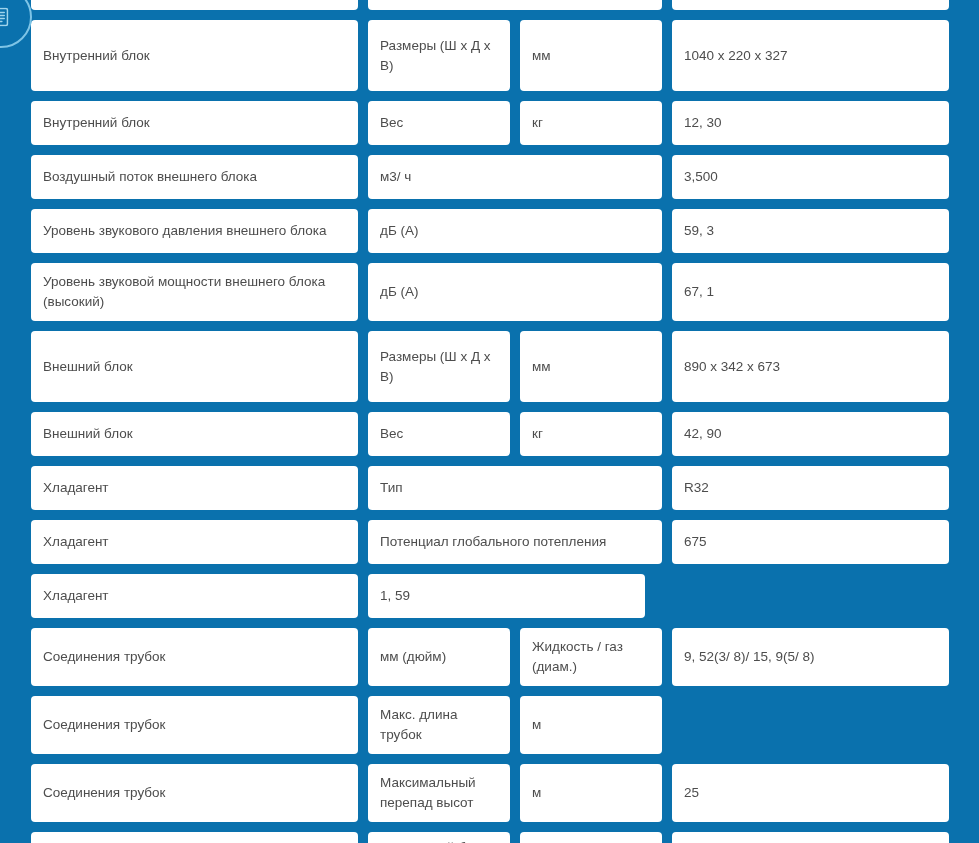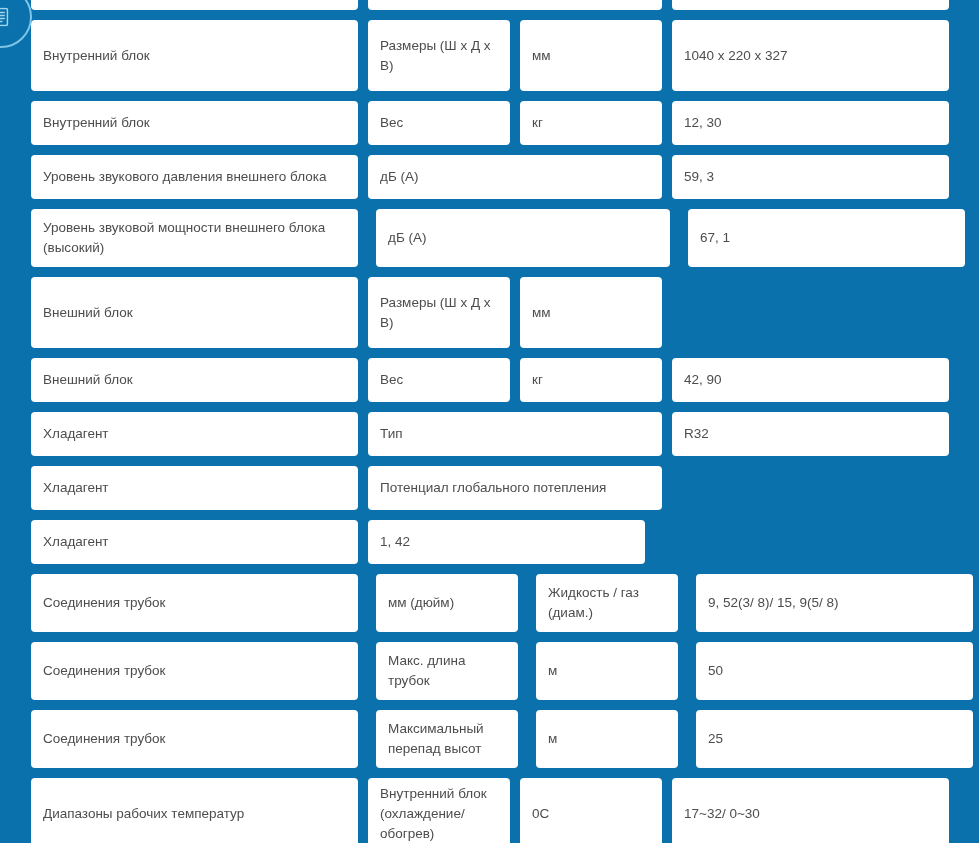--- a/index.html
+++ b/index.html
@@ -74,21 +74,21 @@
 
   
   .col-param  { width: 327px; margin-right: 10px; flex: none; }
   .col-sub    { width: 142px; margin-right: 10px; flex: none; }
   .col-subwide{ width: 294px; margin-right: 10px; flex: none; }
   .col-unit   { width: 142px; margin-right: 10px; flex: none; }
   .col-value  { width: 277px; flex: none; }
 
   
   .h-1 { height: 44px; }
-  .h-2 { height: 58px; gap: 8px; }
+  .h-2 { height: 58px; }
   .h-3 { height: 71px; }
 
   .h-1 .spec-cell, .h-2 .spec-cell, .h-3 .spec-cell { height: 100%; }
 
   
   #spec-table { margin-top: -34px; }
   .row-clipped .spec-cell { border-radius: 0 0 4px 4px; }
 </style>
 </head>
 <body>
@@ -117,64 +117,70 @@
         <div class="spec-cell col-unit">мм</div>
         <div class="spec-cell col-value">1040 x 220 x 327</div>
       </div>
       <div class="spec-row h-1">
         <div class="spec-cell col-param">Внутренний блок</div>
         <div class="spec-cell col-sub">Вес</div>
         <div class="spec-cell col-unit">кг</div>
         <div class="spec-cell col-value">12, 30</div>
       </div>
       <div class="spec-row h-1">
+        <div class="spec-cell col-param">Воздушный поток внешнего блока</div>
+        <div class="spec-cell col-subwide">м3/ ч</div>
+        <div class="spec-cell col-value">3,500</div>
+      </div>
+      <div class="spec-row h-1">
         <div class="spec-cell col-param">Уровень звукового давления внешнего блока</div>
         <div class="spec-cell col-subwide">дБ (А)</div>
         <div class="spec-cell col-value">59, 3</div>
       </div>
       <div class="spec-row h-2">
         <div class="spec-cell col-param">Уровень звуковой мощности внешнего блока (высокий)</div>
         <div class="spec-cell col-subwide">дБ (А)</div>
         <div class="spec-cell col-value">67, 1</div>
       </div>
       <div class="spec-row h-3">
         <div class="spec-cell col-param">Внешний блок</div>
         <div class="spec-cell col-sub">Размеры (Ш х Д х В)</div>
         <div class="spec-cell col-unit">мм</div>
+        <div class="spec-cell col-value">890 x 342 x 673</div>
       </div>
       <div class="spec-row h-1">
         <div class="spec-cell col-param">Внешний блок</div>
         <div class="spec-cell col-sub">Вес</div>
         <div class="spec-cell col-unit">кг</div>
         <div class="spec-cell col-value">42, 90</div>
       </div>
       <div class="spec-row h-1">
         <div class="spec-cell col-param">Хладагент</div>
         <div class="spec-cell col-subwide">Тип</div>
         <div class="spec-cell col-value">R32</div>
       </div>
       <div class="spec-row h-1">
         <div class="spec-cell col-param">Хладагент</div>
         <div class="spec-cell col-subwide">Потенциал глобального потепления</div>
+        <div class="spec-cell col-value">675</div>
       </div>
       <div class="spec-row h-1">
         <div class="spec-cell col-param">Хладагент</div>
-        <div class="spec-cell col-value">1, 42</div>
+        <div class="spec-cell col-value">1, 59</div>
       </div>
       <div class="spec-row h-2">
         <div class="spec-cell col-param">Соединения трубок</div>
         <div class="spec-cell col-unit">мм (дюйм)</div>
         <div class="spec-cell col-sub">Жидкость / газ (диам.)</div>
         <div class="spec-cell col-value">9, 52(3/ 8)/ 15, 9(5/ 8)</div>
       </div>
       <div class="spec-row h-2">
         <div class="spec-cell col-param">Соединения трубок</div>
         <div class="spec-cell col-sub">Макс. длина трубок</div>
         <div class="spec-cell col-unit">м</div>
-        <div class="spec-cell col-value">50</div>
       </div>
       <div class="spec-row h-2">
         <div class="spec-cell col-param">Соединения трубок</div>
         <div class="spec-cell col-sub">Максимальный перепад высот</div>
         <div class="spec-cell col-unit">м</div>
         <div class="spec-cell col-value">25</div>
       </div>
       <div class="spec-row h-3">
         <div class="spec-cell col-param">Диапазоны рабочих температур</div>
         <div class="spec-cell col-sub">Внутренний блок (охлаждение/ обогрев)</div>

